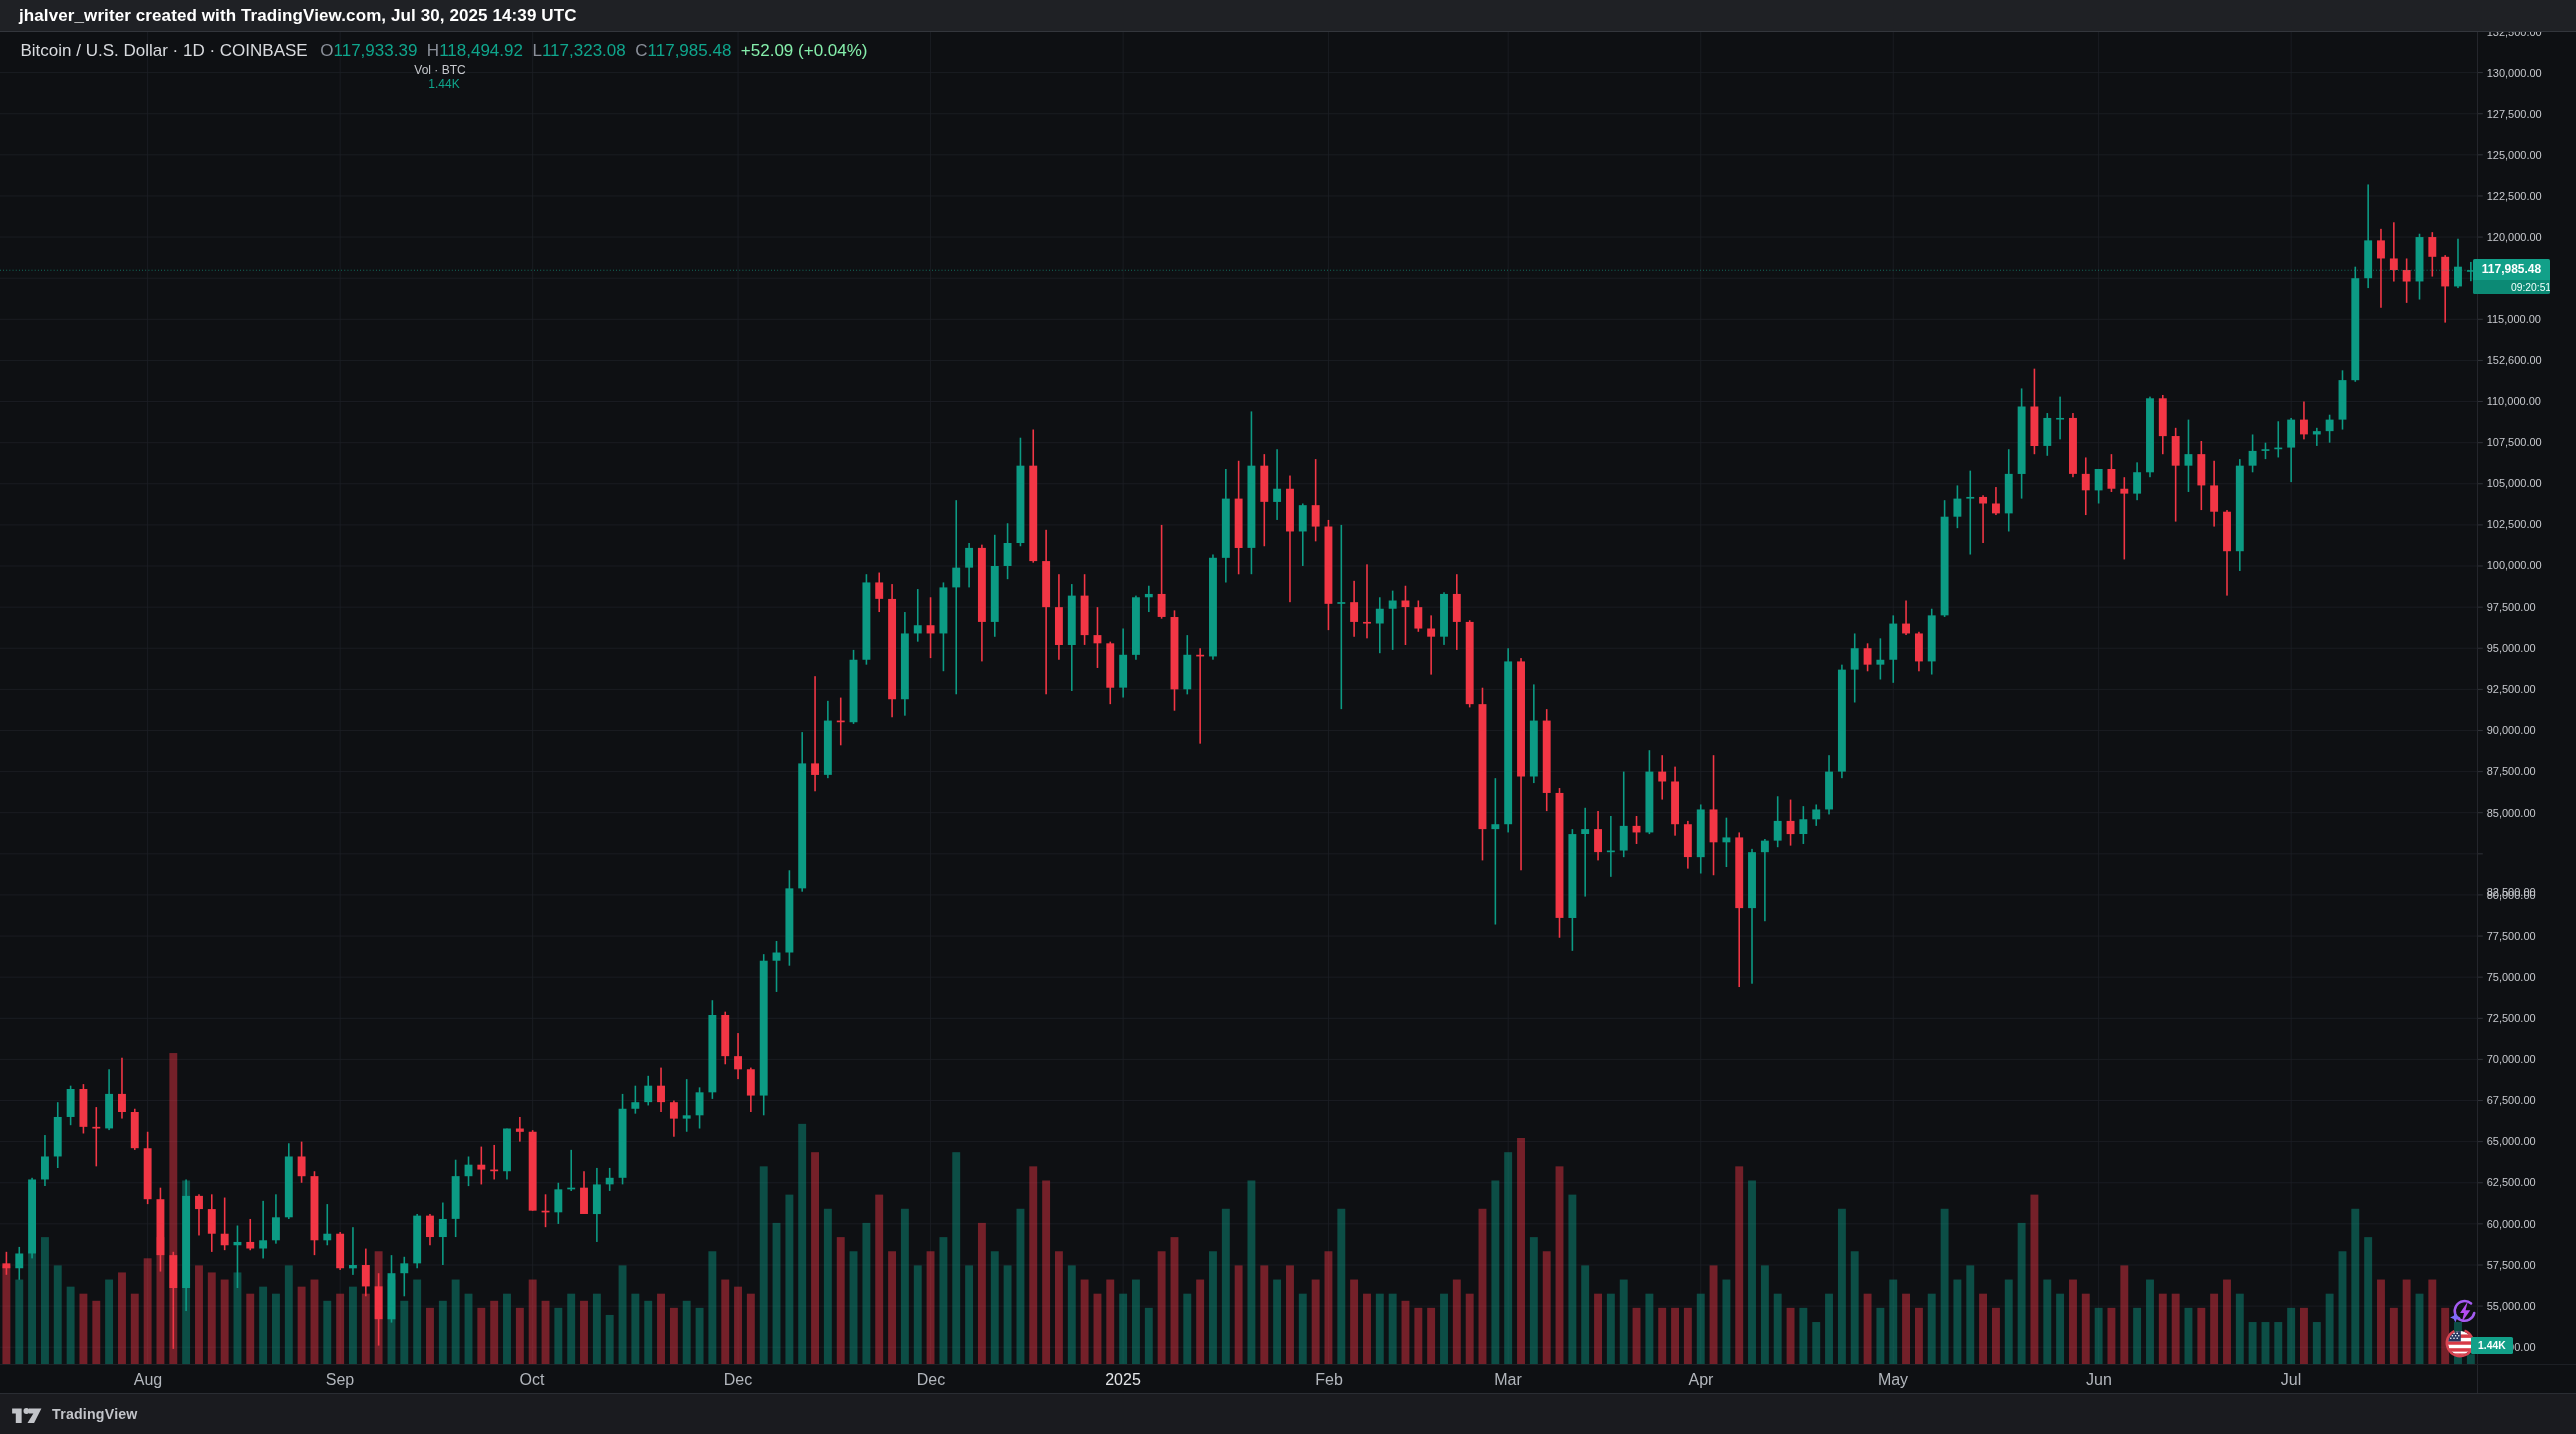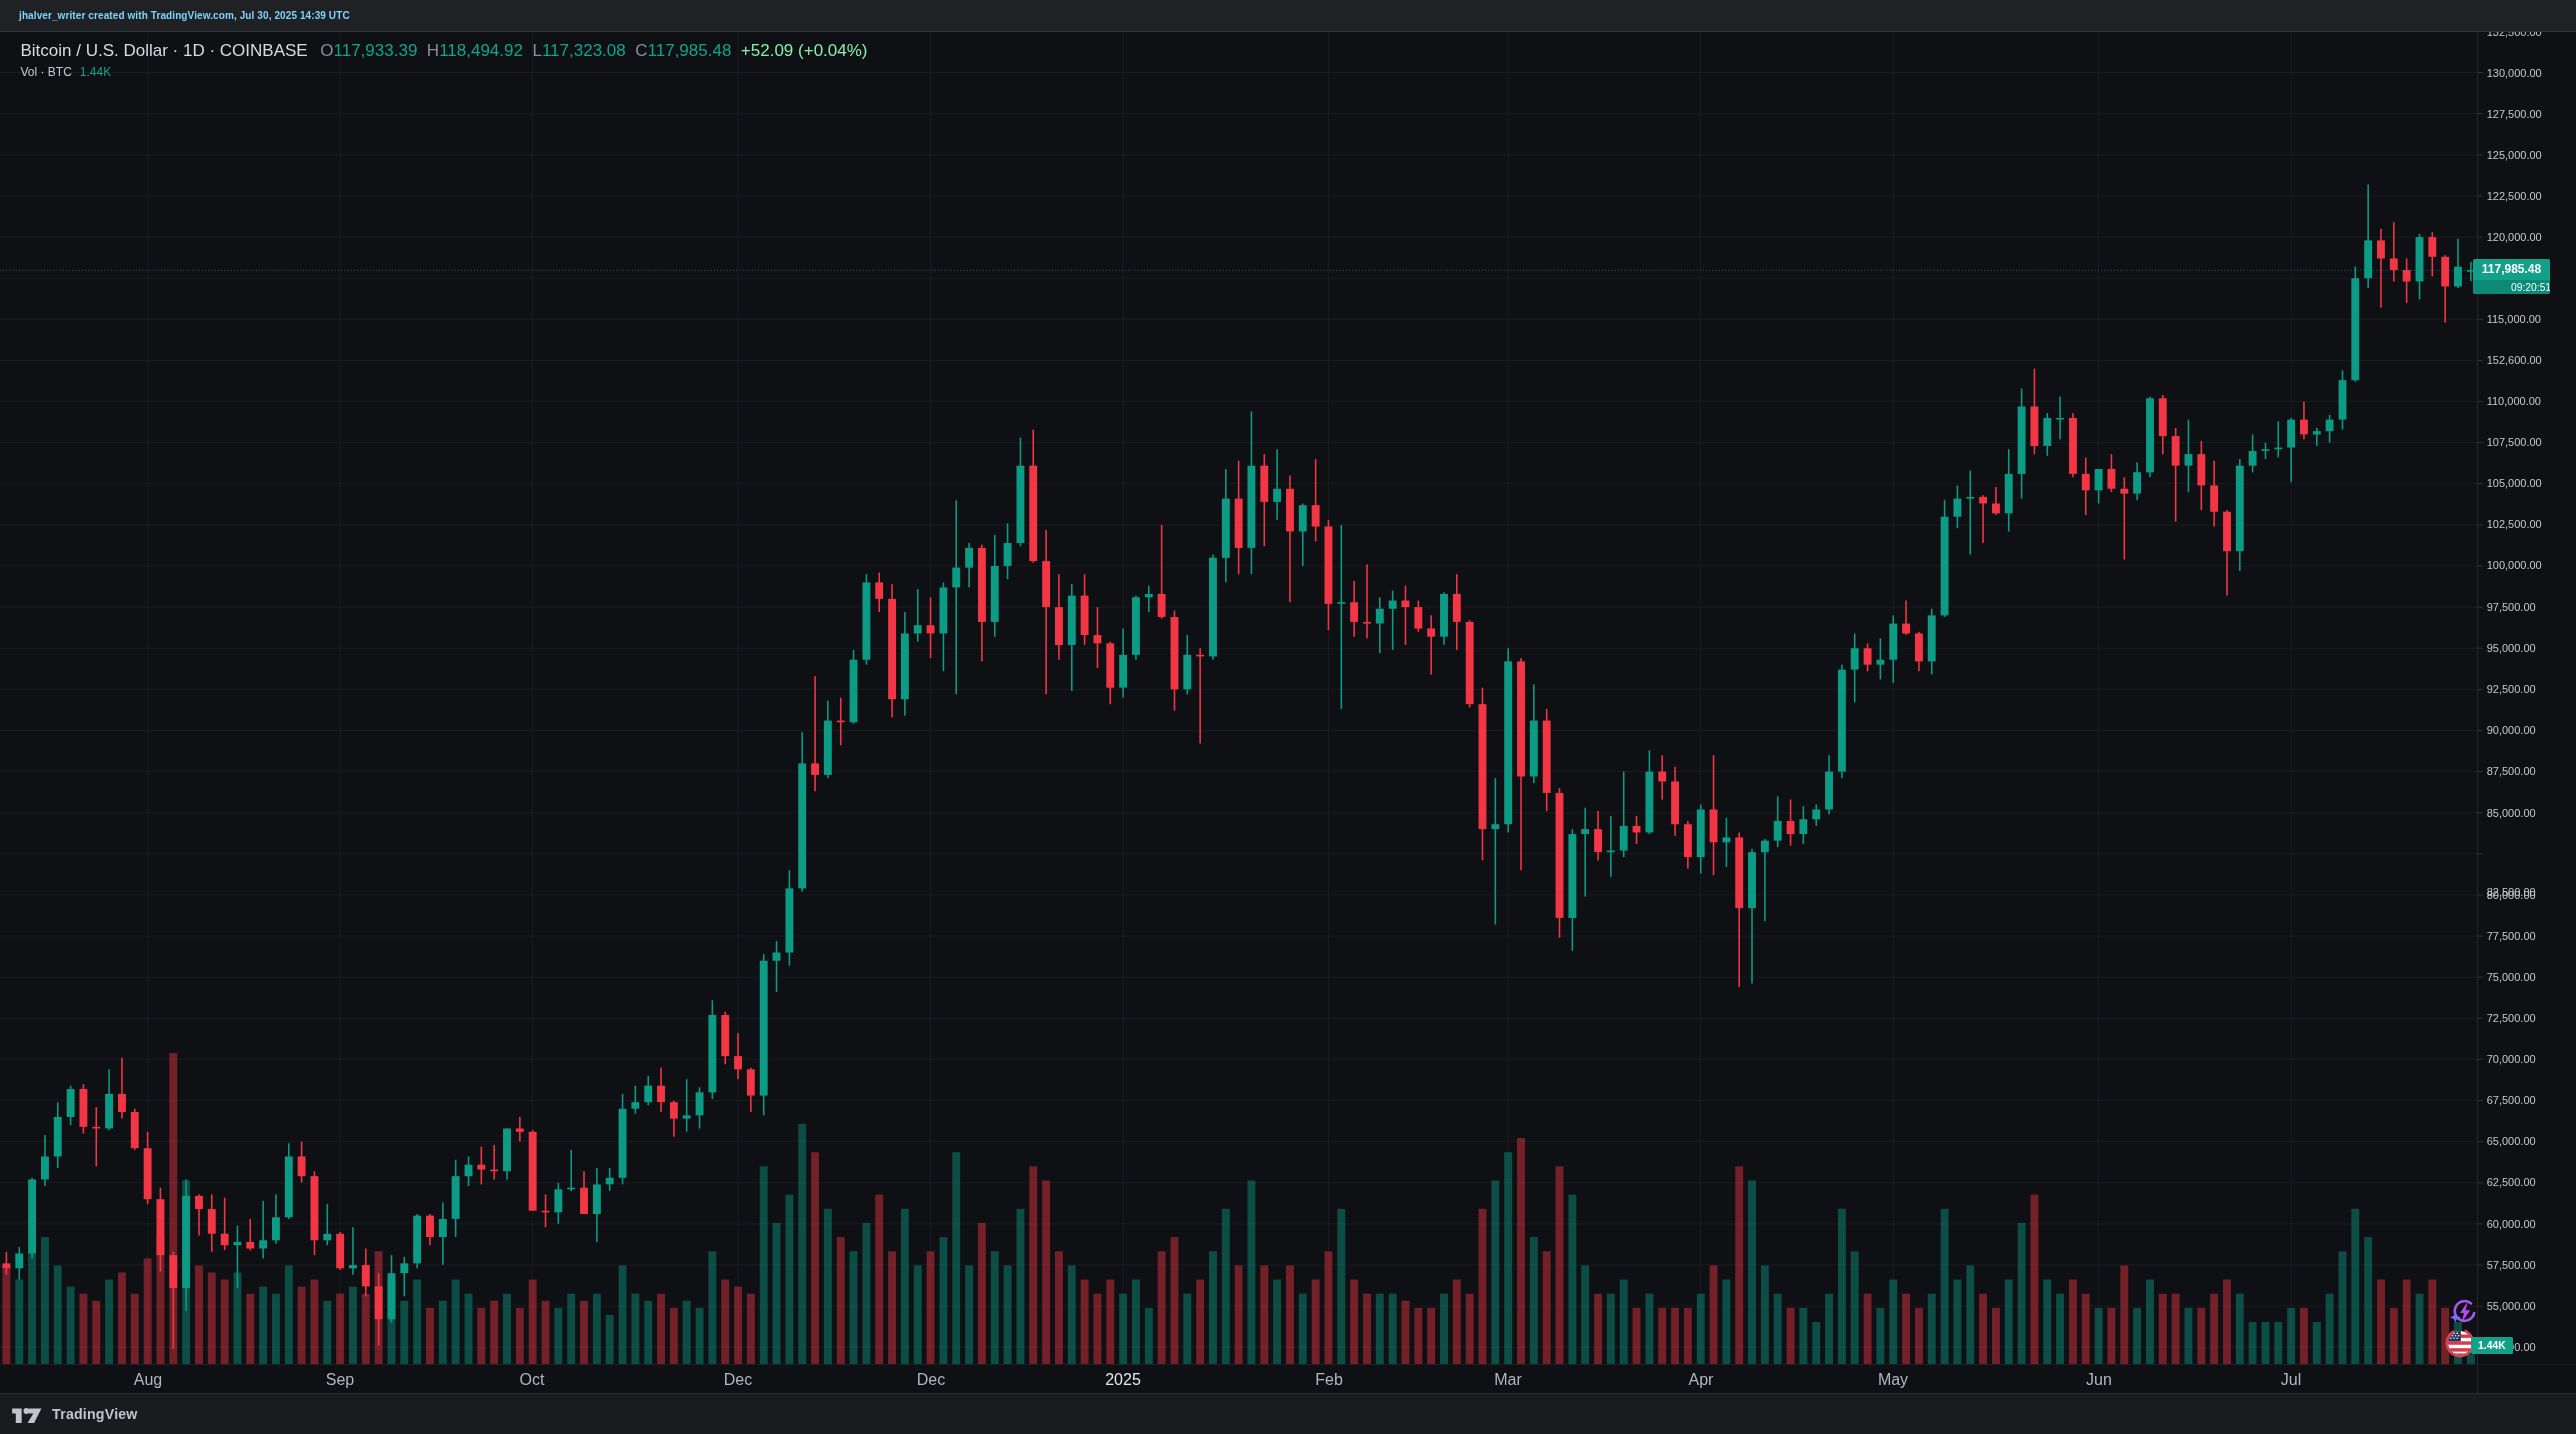--- a/index.html
+++ b/index.html
@@ -2,24 +2,24 @@
 <html style="font-size:12.6px"><head>
 <meta charset="utf-8">
 <style>
   html,body{margin:0;padding:0;background:#0e1013;}
   *{box-sizing:border-box;}
   .stage{position:relative;width:2576px;height:1435px;background:#0e1013;overflow:hidden;
          font-family:"Liberation Sans","DejaVu Sans",sans-serif;-webkit-user-select:none;user-select:none;}
   #chart-svg{position:absolute;left:0;top:0;z-index:1;}
   .topbar{position:absolute;left:0;top:0;width:2576px;height:32px;background:#1f2125;
           border-bottom:0.8px solid #33363c;z-index:6;display:flex;align-items:center;padding-left:19px;}
-  .watermark{color:#7dd3fc;font-size:10px;font-weight:bold;letter-spacing:0.1px;}
+  .watermark{color:#ffffff;font-size:17px;font-weight:bold;letter-spacing:0.1px;}
   .legend{position:absolute;left:20.5px;top:41px;z-index:6;white-space:nowrap;}
   .legend-row1{font-size:17px;height:19px;display:flex;align-items:center;}
-  .legend-row2{font-size:12px;height:17.4px;margin-top:3.2px;display:flex;align-items:center;}
+  .legend-row2{font-size:12px;height:17.4px;margin-top:3.2px;display:flex;align-items:center;flex-direction:column;}
   .sym{color:#d9dbdf;margin-right:12.6px;}
   .ohlc-l{color:#8a8f99;margin-left:9.5px;}
   .ohlc-v{color:#0fa58c;}
   .chg{color:#86efac;margin-left:9.5px;}
   .vol-l{color:#c6c8cd;margin-right:8px;}
   .vol-v{color:#0fa58c;}
   .price-scale{position:absolute;left:2478px;top:0;width:98px;height:1393px;z-index:3;}
   .ptick{position:absolute;left:8.7px;height:14.2px;line-height:14.2px;font-size:11px;color:#c6c8cd;}
   .time-scale{position:absolute;left:0;top:1364px;width:2477px;height:28.4px;z-index:3;}
   .mtick{position:absolute;top:7.1px;transform:translateX(-50%);font-size:16px;color:#b2b6bc;}

